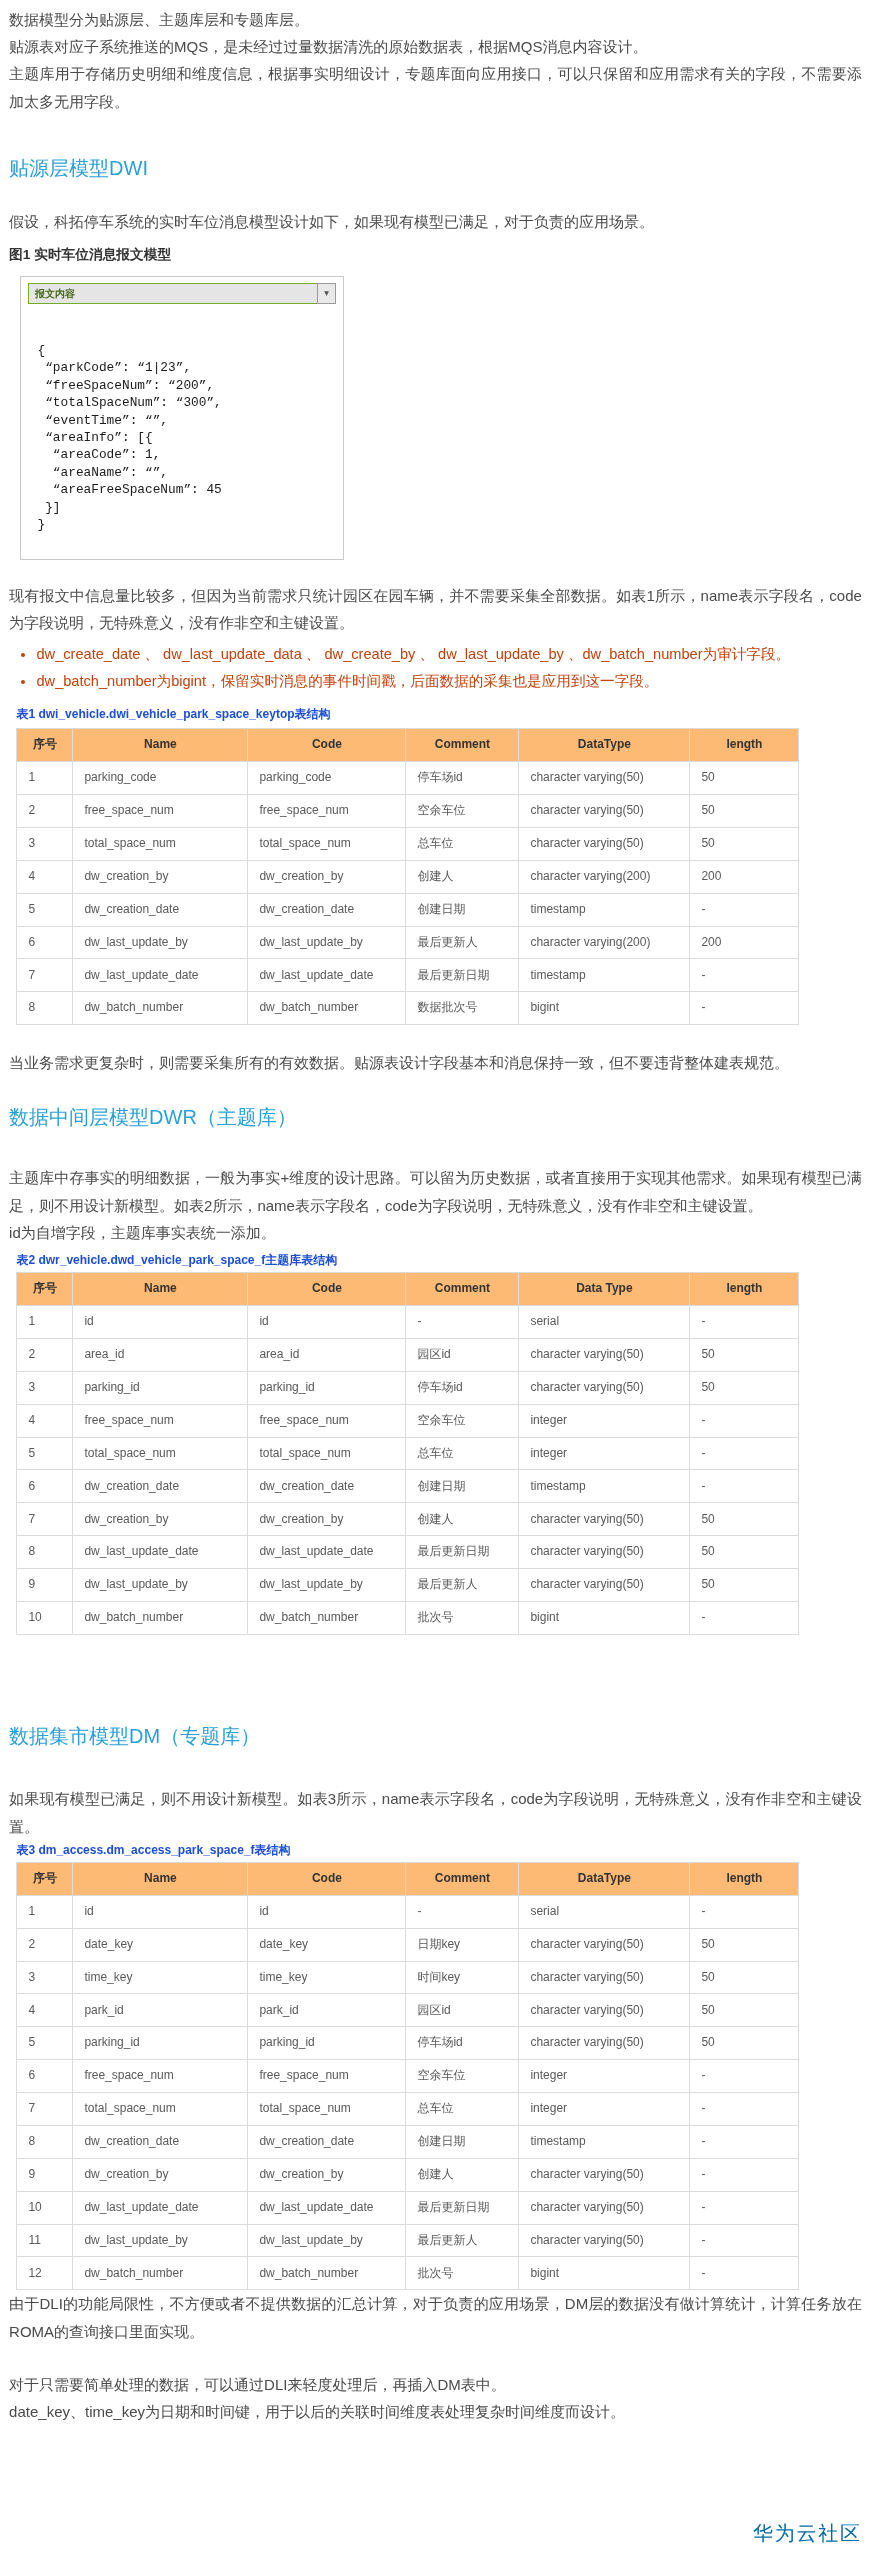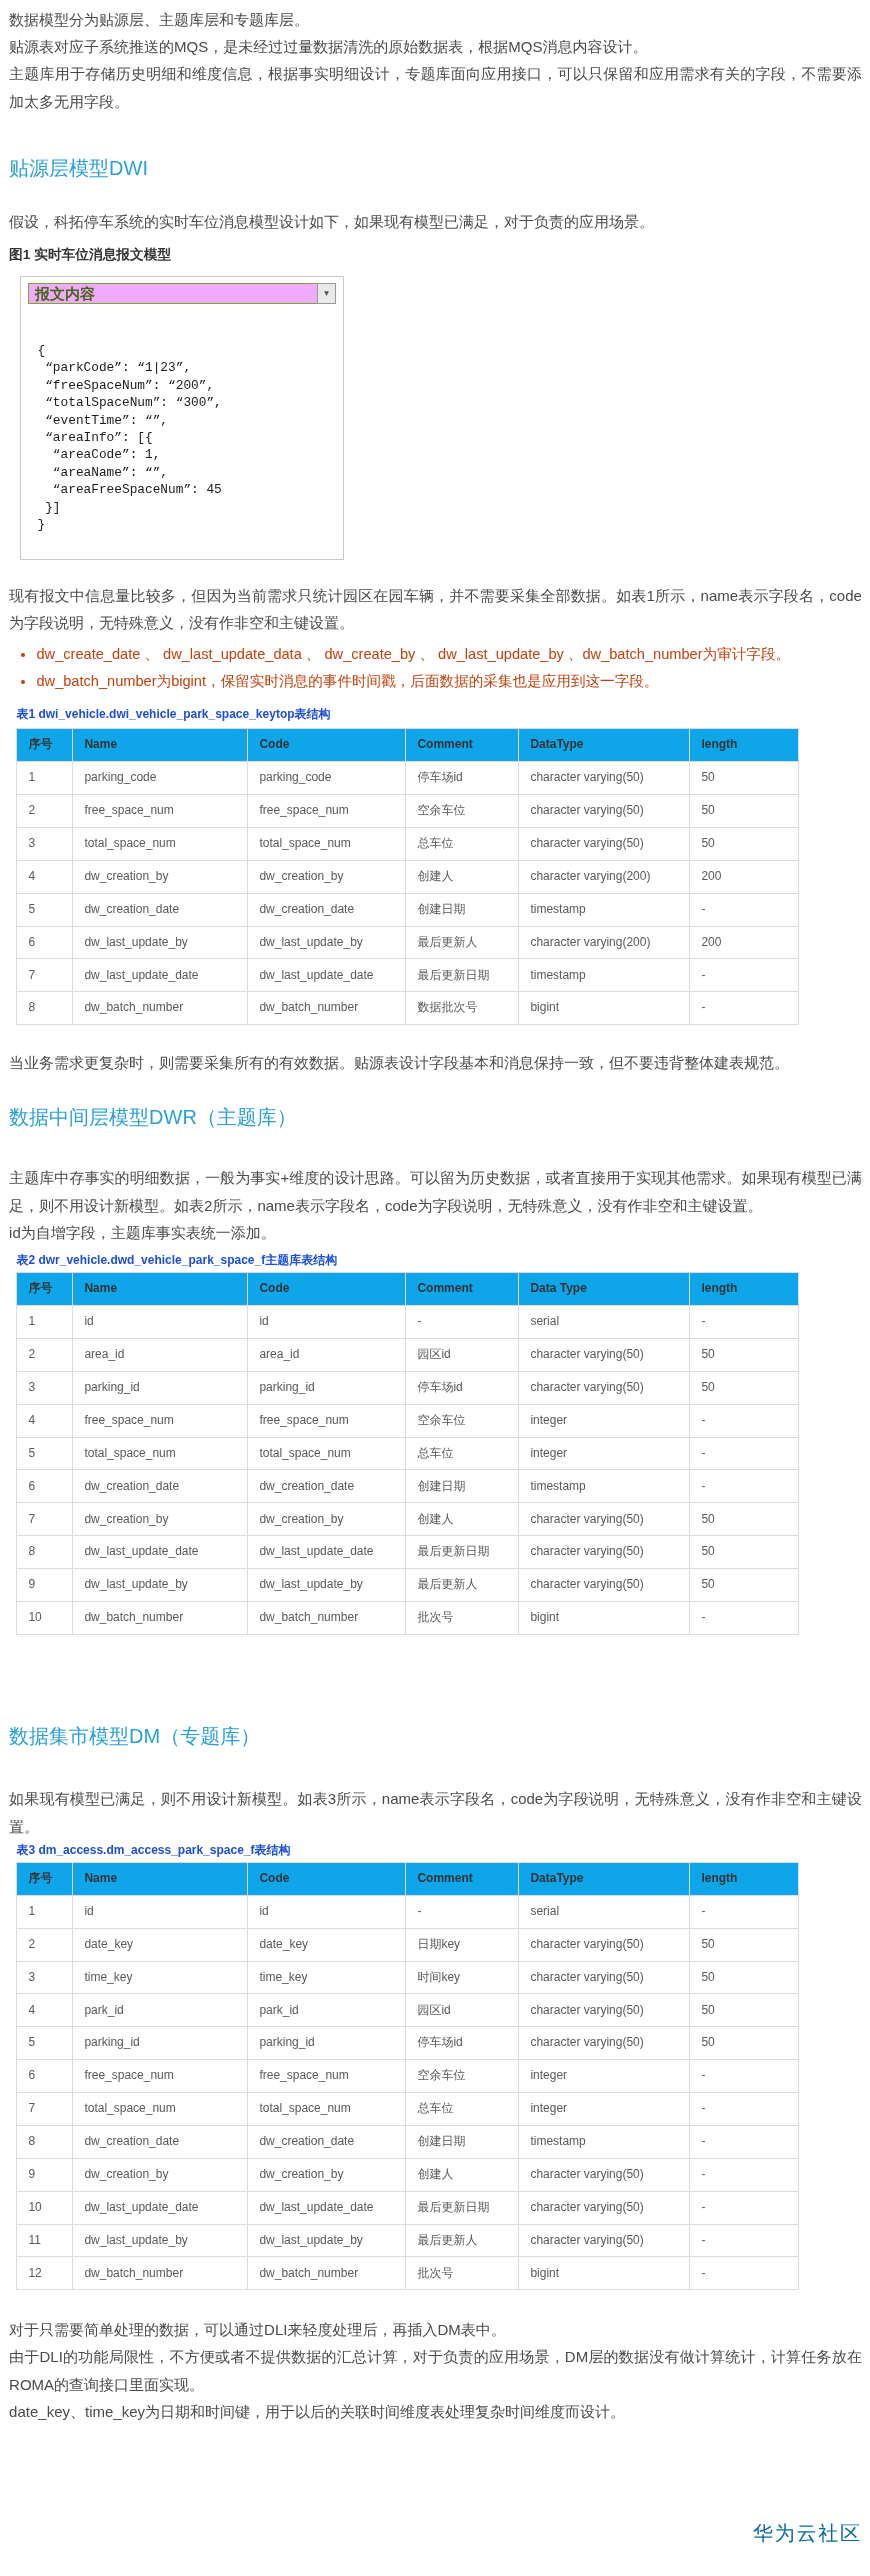--- a/index.html
+++ b/index.html
@@ -15,22 +15,22 @@
   #p-assume{margin-top:25.6px;}
   .fig-caption{margin:9.1px 0 0;font-size:13.7px;font-weight:bold;color:#333;line-height:20px;}
 
   
   .msg-box{
     margin:11px 0 0 11px;width:324px;box-sizing:border-box;
     border:0.9px solid #c9c9c9;background:#fff;padding:6.4px 7.3px 25.6px 7.3px;
   }
   .msg-header{display:flex;align-items:stretch;height:21px;}
   .msg-title{
-    flex:1;background:#f0abfc;border:0.9px solid #74ab2a;border-right:none;
-    color:#46661a;font-weight:bold;font-size:15px;line-height:19px;padding-left:5.5px;
+    flex:1;background:#e5e5e5;border:0.9px solid #74ab2a;border-right:none;
+    color:#46661a;font-weight:bold;font-size:10px;line-height:19px;padding-left:5.5px;
   }
   .msg-dropdown{
     width:16.4px;background:#e9e9e9;border:0.9px solid #9a9a9a;
     display:flex;align-items:center;justify-content:center;
     font-size:8.2px;color:#555;cursor:pointer;
   }
   .code{
     margin:38px 0 0 9.1px;
     font-family:"Liberation Mono","DejaVu Sans Mono",monospace;
     font-size:12.8px;line-height:17.4px;color:#1b1b1b;white-space:pre;
@@ -42,21 +42,21 @@
 
   .tbl-caption{margin:11px 0 0 7.3px;font-size:12px;font-weight:bold;color:#1d4ed8;line-height:16.4px;}
   table.struct{
     margin:5.5px 0 0 7.3px;width:775px;border-collapse:collapse;
     font-size:12px;border:0.9px solid #c9c9c9;table-layout:fixed;
   }
   table.struct th,table.struct td{
     border:0.9px solid #dcdcdc;padding:8.2px 11px;text-align:left;
     overflow:hidden;line-height:15.5px;
   }
-  table.struct th{background:#0ea5e9;color:#333;font-weight:600;}
+  table.struct th{background:#fdba74;color:#333;font-weight:600;text-align:center;}
   table.struct td{color:#595959;}
   table.struct th:nth-child(1){width:33px;}
   table.struct th:nth-child(2){width:152px;}
   table.struct th:nth-child(3){width:135px;}
   table.struct th:nth-child(4){width:90px;}
   table.struct th:nth-child(5){width:148px;}
   table.struct th:nth-child(6){width:86px;}
 
   #p-complex{margin-top:24px;}
   #h-dwr{margin-top:27.4px;}
@@ -403,20 +403,20 @@
           <td>12</td>
           <td>dw_batch_number</td>
           <td>dw_batch_number</td>
           <td>批次号</td>
           <td>bigint</td>
           <td>-</td>
         </tr>
       </tbody>
     </table>
 
+  <p class="body">由于DLI的功能局限性，不方便或者不提供数据的汇总计算，对于负责的应用场景，DM层的数据没有做计算统计，计算任务放在ROMA的查询接口里面实现。</p>
   <p class="body" id="p-dli1">对于只需要简单处理的数据，可以通过DLI来轻度处理后，再插入DM表中。</p>
-  <p class="body">由于DLI的功能局限性，不方便或者不提供数据的汇总计算，对于负责的应用场景，DM层的数据没有做计算统计，计算任务放在ROMA的查询接口里面实现。</p>
   <p class="body">date_key、time_key为日期和时间键，用于以后的关联时间维度表处理复杂时间维度而设计。</p>
 
 </div>
 
 <div class="watermark">华为云社区</div>
 
 
 </body></html>

